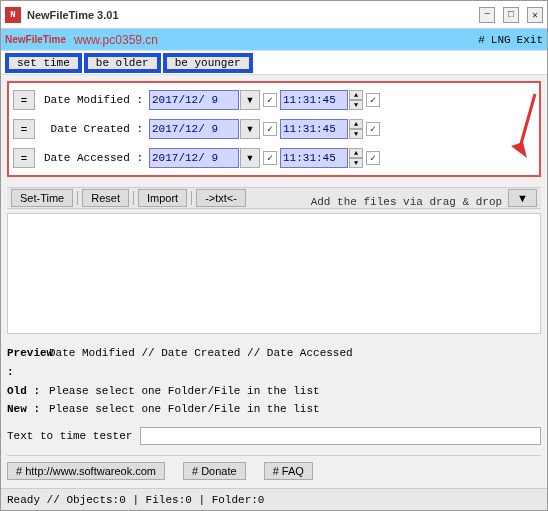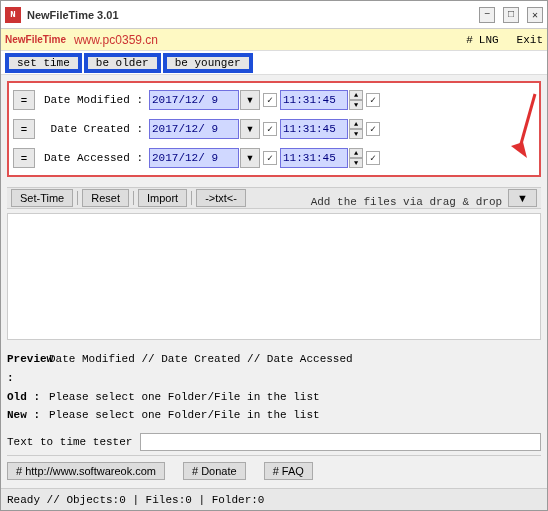--- a/index.html
+++ b/index.html
@@ -70,21 +70,21 @@
       display: inline-flex;
       align-items: center;
       justify-content: center;
       font-size: 10px;
       cursor: pointer;
       background: #f0f0f0;
     }
 
     
     .menubar {
-      background: #fef9c3;
+      background: #7dd3fc;
       height: 22px;
       display: flex;
       align-items: center;
       padding: 0 4px;
       border-bottom: 1px solid #ddd;
     }
     .menubar-logo {
       color: #cc3333;
       font-weight: bold;
       font-size: 10px;
@@ -301,20 +301,21 @@
     }
     .preview-text {
       flex: 1;
     }
 
     
     .tester-row {
       display: flex;
       align-items: center;
       margin-top: 4px;
+      margin-bottom: 6px;
     }
     .tester-label {
       font-size: 11px;
       margin-right: 8px;
     }
     .tester-input {
       flex: 1;
       height: 18px;
       border: 1px solid #aaa;
       background: white;
@@ -383,21 +384,21 @@
       <span class="win-btn">□</span>
       <span class="win-btn">✕</span>
     </div>
   </div>
 
   <div class="menubar">
     <span class="menubar-logo">NewFileTime</span>
     <span class="menubar-watermark">www.pc0359.cn</span>
     <div style="flex:1"></div>
     <span style="font-size:11px;margin-right:6px;cursor:pointer;">#</span>
-    <span style="font-size:11px;margin-right:18px;cursor:pointer;">LNG</span>
+    <span style="font-size:11px;margin-right:6px;cursor:pointer;">LNG</span>
     <span style="font-size:11px;cursor:pointer;">Exit</span>
   </div>
 
   <div class="toolbar">
     <button class="toolbar-btn">set time</button>
     <button class="toolbar-btn">be older</button>
     <button class="toolbar-btn">be younger</button>
   </div>
 
   <div class="content">

